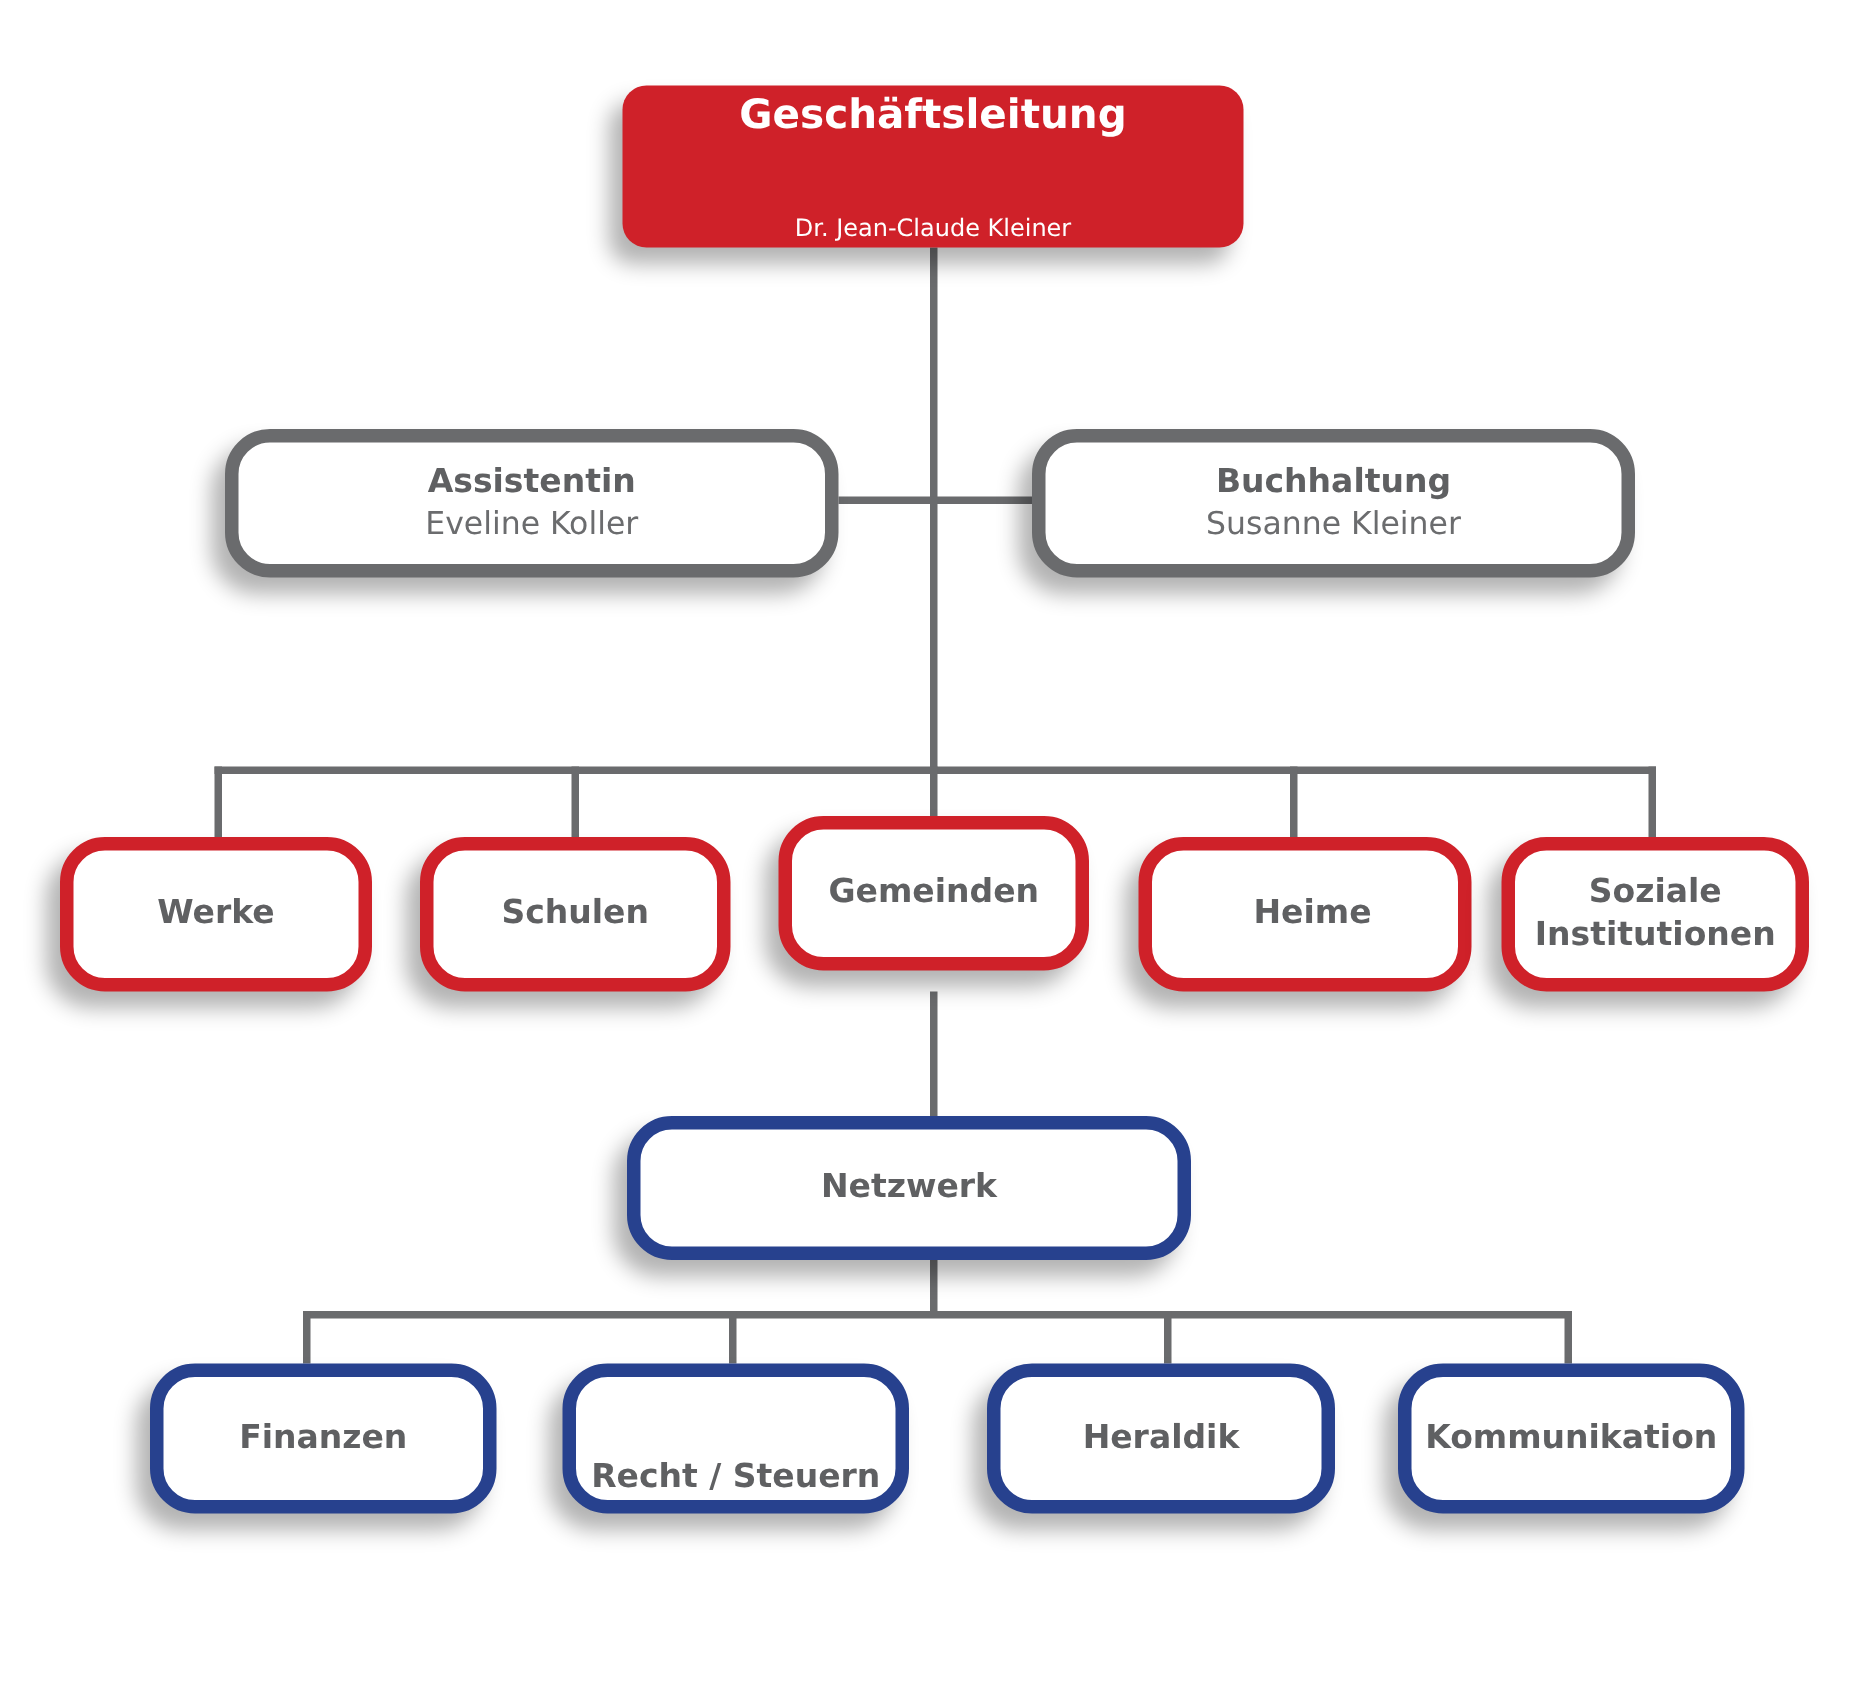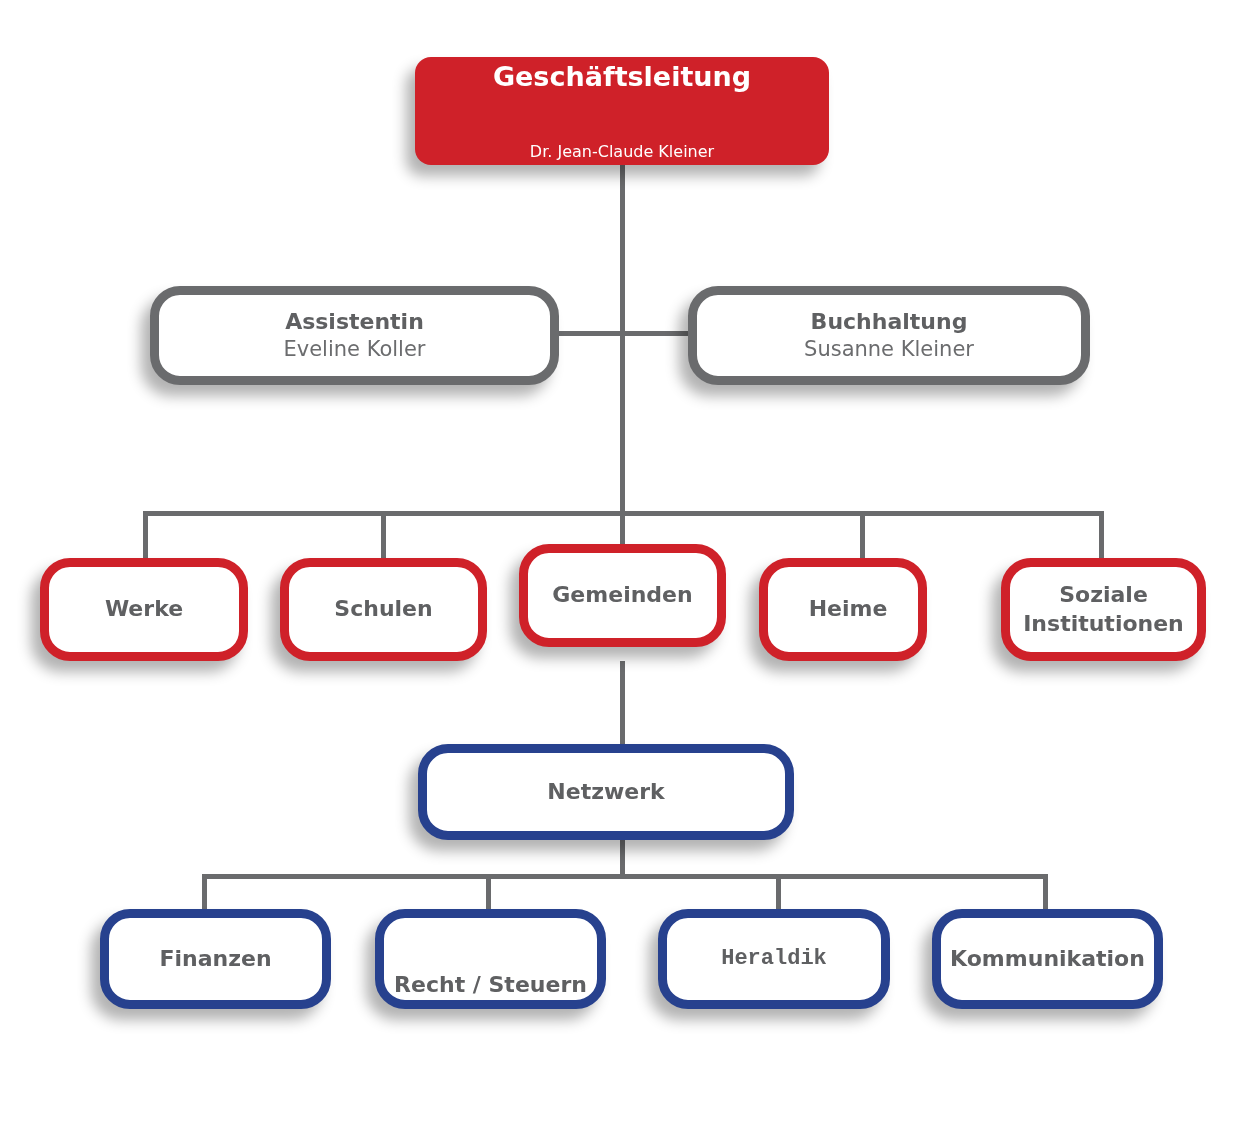--- a/index.html
+++ b/index.html
@@ -95,37 +95,37 @@
 
   <div class="node red-node division" style="left:40px;top:558px;width:208px;height:103px;">
     <div class="node-title">Werke</div>
   </div>
   <div class="node red-node division" style="left:280px;top:558px;width:207px;height:103px;">
     <div class="node-title">Schulen</div>
   </div>
   <div class="node red-node division" style="left:519px;top:544px;width:207px;height:103px;">
     <div class="node-title">Gemeinden</div>
   </div>
-  <div class="node red-node division" style="left:759px;top:558px;width:168px;height:103px;padding-left:10px;">
+  <div class="node red-node division" style="left:759px;top:558px;width:222px;height:103px;padding-left:10px;">
     <div class="node-title">Heime</div>
   </div>
   <div class="node red-node division" style="left:1001px;top:558px;width:205px;height:103px;">
     <div class="node-title">Soziale Institutionen</div>
   </div>
 
   <div class="node blue-node" style="left:418px;top:744px;width:376px;height:96px;">
     <div class="node-title">Netzwerk</div>
   </div>
 
   <div class="node blue-node division" style="left:100px;top:909px;width:231px;height:100px;">
     <div class="node-title">Finanzen</div>
   </div>
   <div class="node blue-node division" style="left:375px;top:909px;width:231px;height:100px;justify-content:flex-end;">
     <div class="node-title">Recht / Steuern</div>
   </div>
-  <div class="node blue-node division" style="left:658px;top:909px;width:232px;height:100px;font-family:Liberation Mono, monospace;">
+  <div class="node blue-node division" style="left:658px;top:909px;width:232px;height:100px;">
     <div class="node-title">Heraldik</div>
   </div>
   <div class="node blue-node division" style="left:932px;top:909px;width:231px;height:100px;">
     <div class="node-title">Kommunikation</div>
   </div>
 
 </div>
 
 </body></html>

